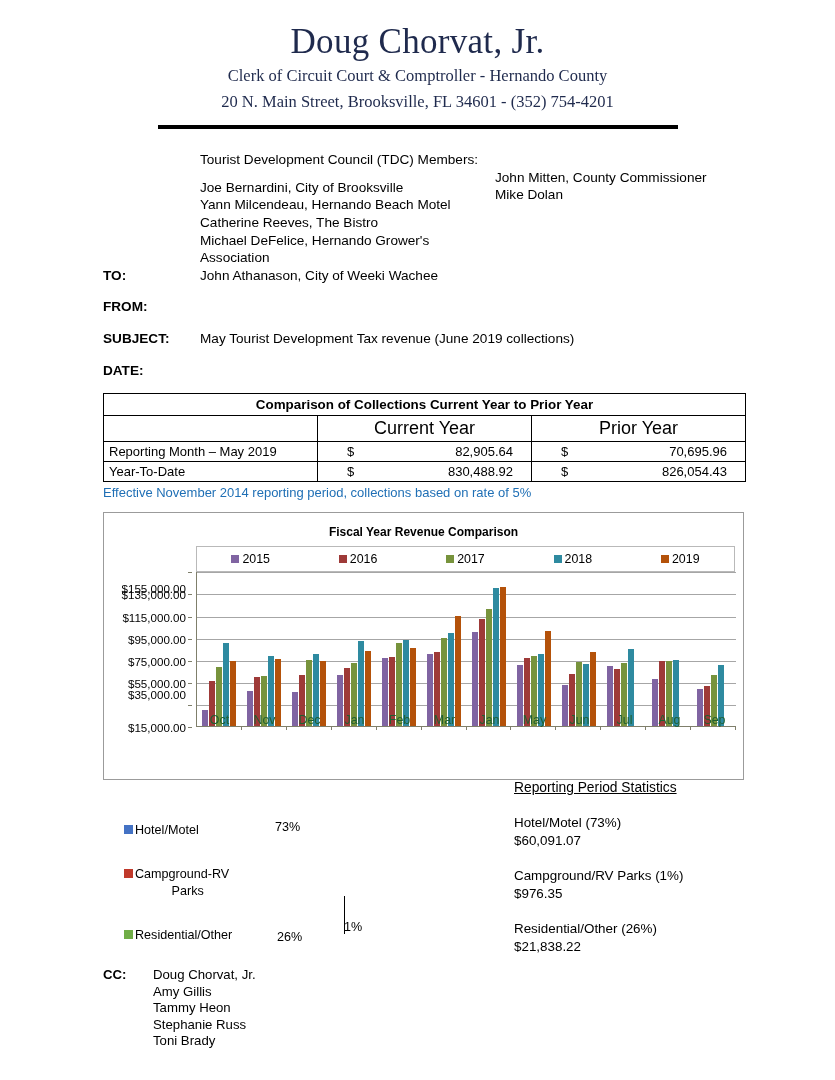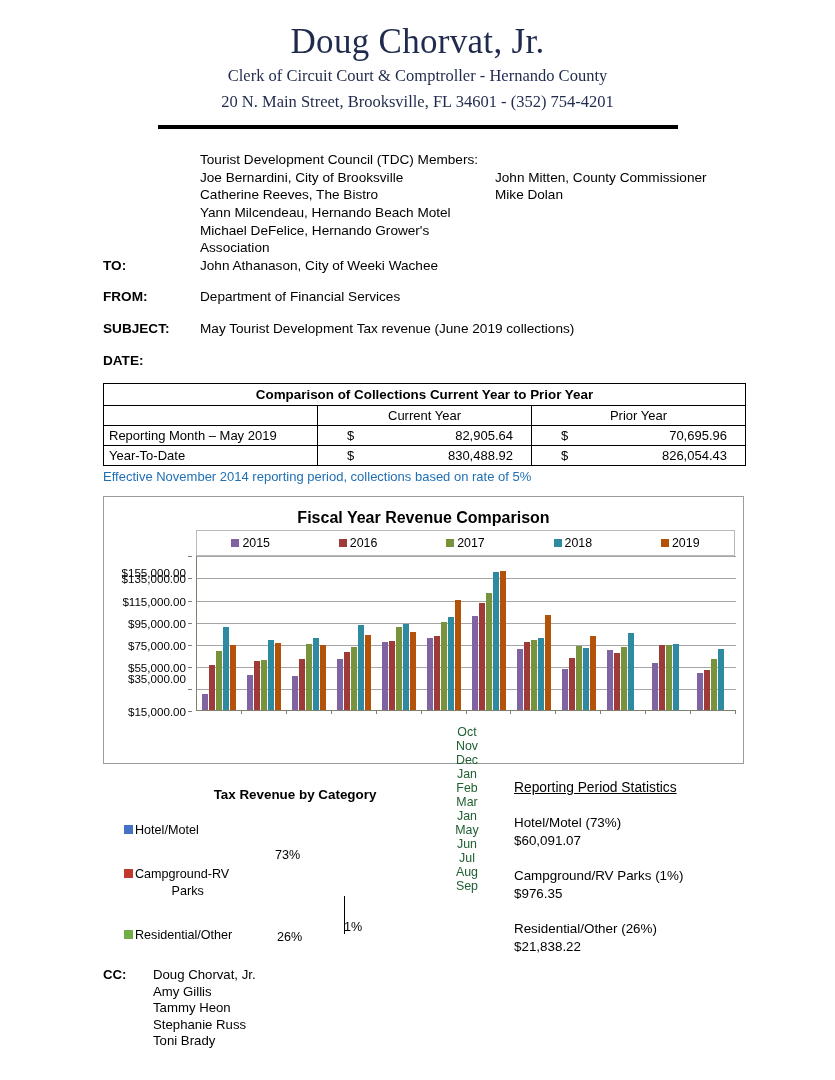--- a/index.html
+++ b/index.html
@@ -58,21 +58,21 @@
     font-weight: bold;
     width: 97px;
     flex: 0 0 97px;
   }
   .memo-body {
     flex: 1;
   }
   .memo-two-col {
     display: flex;
   }
-  .memo-col-a { width: 295px; flex: 0 0 295px; }
+  .memo-col-a { width: 295px; flex: 0 0 295px; margin-top: 10px; }
   .memo-col-b { flex: 1; }
 
   
   .cmp-wrap {
     margin: 6px 0 0 103px;
     width: 643px;
   }
   table.cmp {
     border-collapse: collapse;
     width: 100%;
@@ -85,21 +85,21 @@
     font-weight: normal;
   }
   .cmp-title {
     text-align: center;
     font-weight: bold !important;
     font-size: 13.4px;
     padding: 3px 0 !important;
   }
   .cmp-colhead {
     text-align: center;
-    font-size: 13px;
+    font-size: 18px;
   }
   .cmp-label { width: 255px; }
   .cmp-num {
     text-align: right;
     padding-right: 18px !important;
   }
   .cmp-num .dollar {
     float: left;
     padding-left: 24px;
   }
@@ -115,21 +115,21 @@
     margin: 12px 0 0 103px;
     width: 641px;
     height: 268px;
     border: 1px solid #9b9b9b;
     background: #ffffff;
     box-sizing: border-box;
   }
   .chart-title {
     text-align: center;
     font-weight: bold;
-    font-size: 16px;
+    font-size: 12px;
     padding-top: 12px;
   }
   .legend {
     position: absolute;
     left: 92px;
     top: 33px;
     right: 8px;
     height: 26px;
     border: 1px solid #b9b9b9;
     display: flex;
@@ -227,24 +227,23 @@
     height: 4px;
     background: #7f7f6b;
   }
   .bar {
     width: 6px;
     margin: 0 0.5px;
   }
   .xlabels {
     position: absolute;
     left: 93px;
-    top: 228px;
+    top: 200px;
     width: 540px;
     display: flex;
-    flex-direction: column;
   }
   .xlabel {
     flex: 1 1 0;
     text-align: center;
     font-size: 12.4px;
     color: #1f6032;
   }
 
   
   .pie-section {
@@ -335,36 +334,35 @@
 
 <div class="memo">
 
   <div class="memo-row">
     <div class="memo-label">TO:</div>
     <div class="memo-body">
       <div>Tourist Development Council (TDC) Members:</div>
       <div class="memo-two-col">
         <div class="memo-col-a">
           <div>Joe Bernardini, City of Brooksville</div>
+          <div>Yann Milcendeau, Hernando Beach Motel</div>
           <div>Catherine Reeves, The Bistro</div>
-          <div>Yann Milcendeau, Hernando Beach Motel</div>
           <div>Michael DeFelice, Hernando Grower's Association</div>
           <div>John Athanason, City of Weeki Wachee</div>
         </div>
         <div class="memo-col-b">
           <div>John Mitten,  County  Commissioner</div>
           <div>Mike Dolan</div>
         </div>
       </div>
     </div>
   </div>
 
   <div class="memo-row">
     <div class="memo-label">FROM:</div>
-    <div class="memo-body">Department of Financial Services</div>
   </div>
 
   <div class="memo-row">
     <div class="memo-label">SUBJECT:</div>
     <div class="memo-body">May Tourist Development Tax revenue (June 2019 collections)</div>
   </div>
 
   <div class="memo-row">
     <div class="memo-label">DATE:</div>
   </div>
@@ -552,21 +550,20 @@
       <div class="xlabel">Jan</div>
       <div class="xlabel">May</div>
       <div class="xlabel">Jun</div>
       <div class="xlabel">Jul</div>
       <div class="xlabel">Aug</div>
       <div class="xlabel">Sep</div>
     </div>
 </div>
 
 <div class="pie-section">
-  <div class="pie-title">Tax Revenue by Category</div>
 
   <div class="pie-legend" id="pie-legend">
       <div class="pl-item">
         <span class="pl-swatch" style="background: rgb(68, 114, 196);"></span>
         <span class="pl-text">
           <div>Hotel/Motel</div>
         </span>
       </div>
       <div class="pl-item">
         <span class="pl-swatch" style="background: rgb(192, 57, 43);"></span>
@@ -577,21 +574,21 @@
       </div>
       <div class="pl-item">
         <span class="pl-swatch" style="background: rgb(112, 173, 71);"></span>
         <span class="pl-text">
           <div>Residential/Other</div>
         </span>
       </div>
     </div>
 
   <div id="pie-labels">
-      <div class="pct" style="left: 275px; top: 40px; margin-top: 28px;">73%</div>
+      <div class="pct" style="left: 275px; top: 40px;">73%</div>
       <div class="pct" style="left: 277px; top: 150px;">26%</div>
       <div class="pct" style="left: 344px; top: 140px;">1%</div>
     </div>
   <div class="leader" style="left:344px; top:116px; height:38px;"></div>
 
   <div class="stats">
     <div class="stats-title">Reporting Period Statistics</div>
     <div class="stat-block">
       <div>Hotel/Motel (73%)</div>
       <div>$60,091.07</div>

